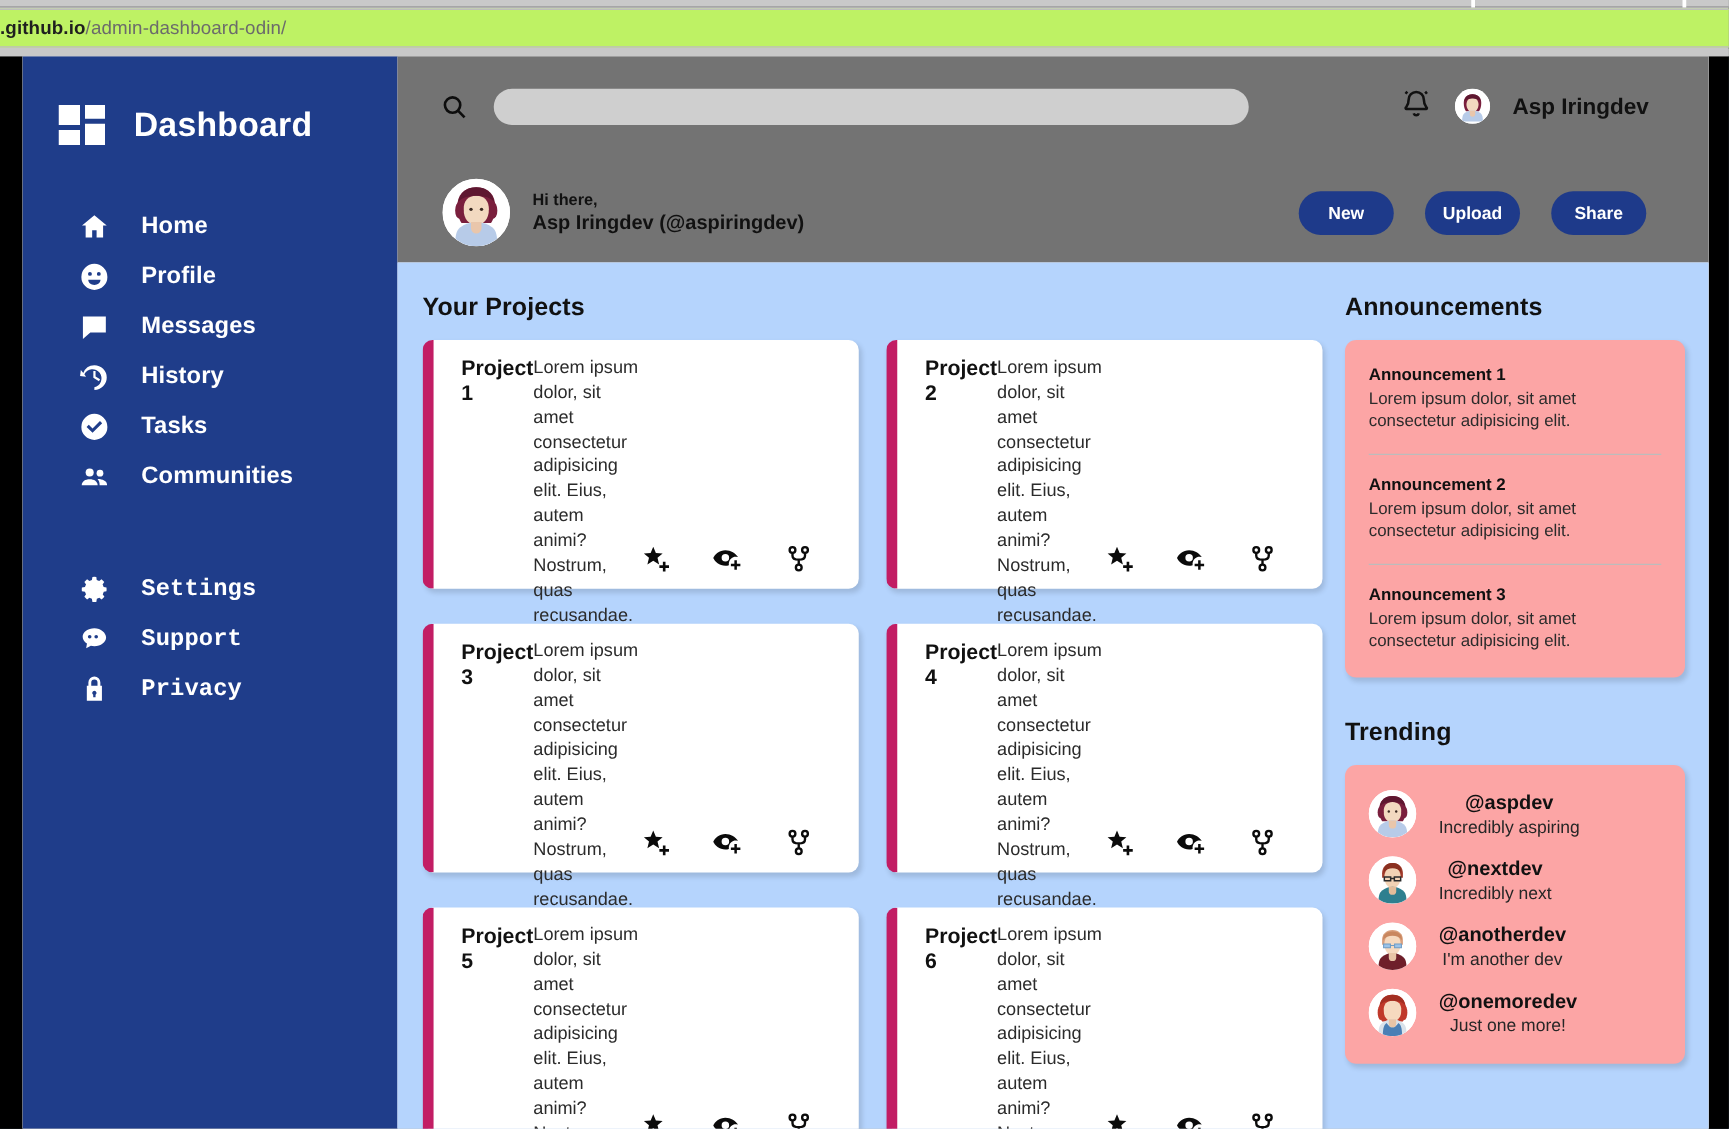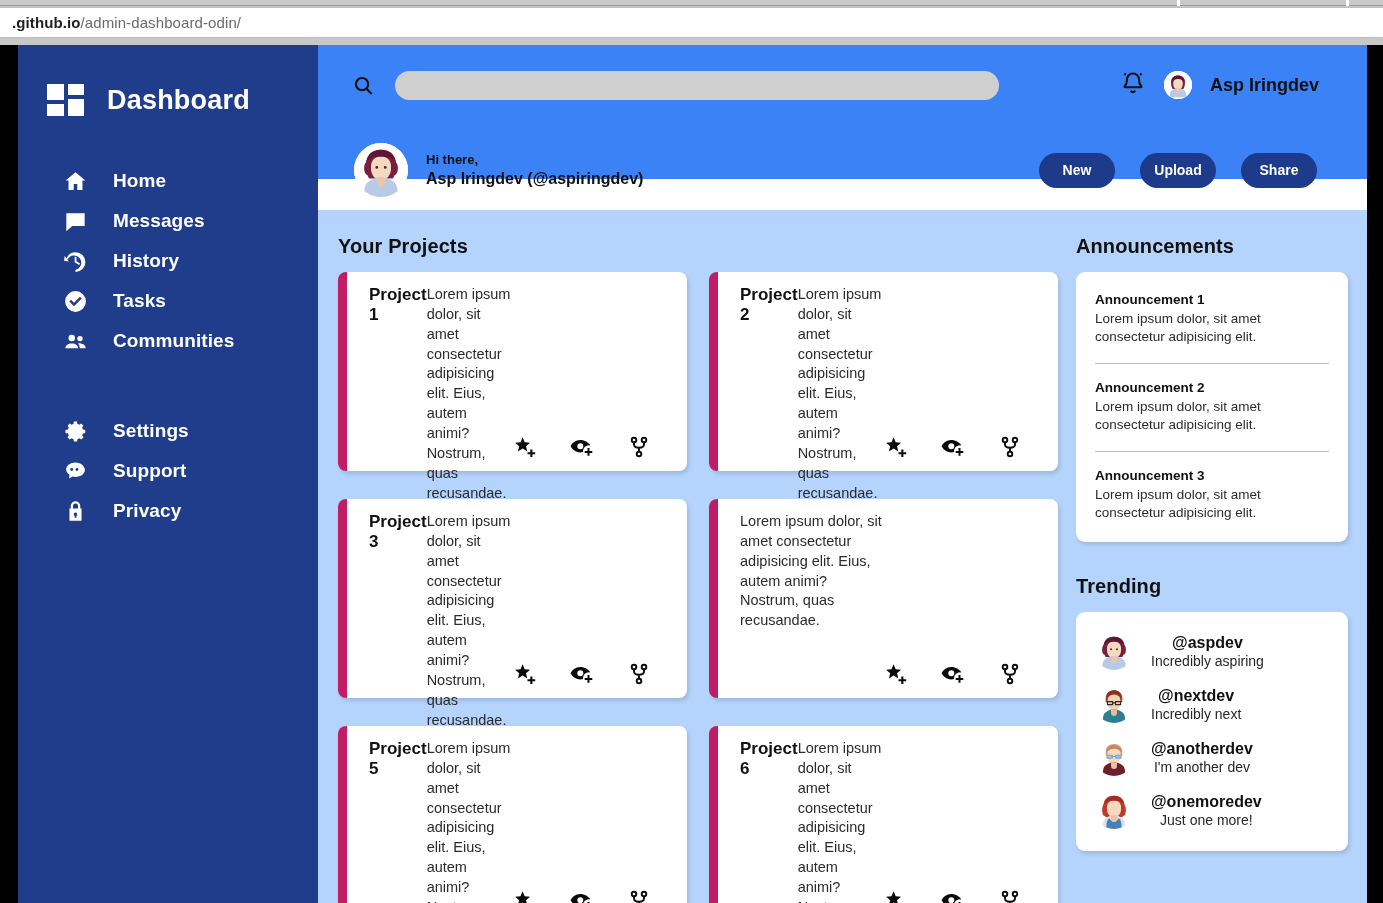--- a/index.html
+++ b/index.html
@@ -11,22 +11,22 @@
   }
 
   
   .browser-chrome { position: absolute; top: 0; left: 0; width: 1383px; height: 45px; background: #c8c8c8; }
   .chrome-topstrip { position: absolute; top: 0; left: 0; width: 1383px; height: 6px; background: #c9c9c9; }
   .chrome-topstrip .seam { position:absolute; top:5px; left:0; width:1383px; height:1px; background:#9a9a9a; }
   .chrome-tabgap1 { position:absolute; top:0; left:1177px; width:3px; height:6px; background:#ffffff; }
   .chrome-tabgap2 { position:absolute; top:0; left:1346px; width:3px; height:6px; background:#ffffff; }
   .urlbar {
     position: absolute; top: 7px; left: 0; width: 1383px; height: 31px;
-    background: #ffffff; border-top: 1px solid #bdbdbd; border-bottom: 1px solid #bdbdbd;
-    display: flex; align-items: center; padding-left: 12px;
+    background: #bef264; border-top: 1px solid #bdbdbd; border-bottom: 1px solid #bdbdbd;
+    display: flex; align-items: center; padding-left: 0px;
   }
   .url-text { font-size: 15px; letter-spacing: .1px; white-space: nowrap; }
   .url-domain { color: #1f1f1f; font-weight: bold; }
   .url-path { color: #6b6b6b; }
   .chrome-botstrip { position:absolute; top: 39px; left:0; width:1383px; height:6px; background:#c8c8c8; }
 
   
   .page { position: absolute; top: 45px; left: 18px; width: 1349px; height: 858px; background: #ffffff; overflow: hidden; }
 
   
@@ -37,31 +37,31 @@
   .logo-row { display: flex; align-items: center; gap: 18px; padding: 17px 0 0 29px; }
   .logo-mark { width: 42px; height: 36px; position: relative; flex: 0 0 auto; }
   .logo-mark i { position: absolute; background: #fff; display: block; }
   .logo-mark .a { left: 0;  top: 2px;  width: 17px; height: 16px; }
   .logo-mark .b { left: 21px; top: 2px; width: 16px; height: 11px; }
   .logo-mark .c { left: 0;  top: 22px; width: 17px; height: 12px; }
   .logo-mark .d { left: 21px; top: 17px; width: 16px; height: 17px; }
   .logo-title { font-size: 27px; font-weight: bold; letter-spacing: .2px; }
 
   .nav-group { margin-top: 43px; }
-  .nav-group.second { margin-top: 50px; }
+  .nav-group.second { margin-top: 50px; font-family: Liberation Mono, monospace; }
   .nav-item {
     display: flex; align-items: center; gap: 25px;
     height: 40px; padding-left: 44px; cursor: pointer;
   }
   .nav-item .ico { width: 26px; height: 26px; display: flex; align-items: center; justify-content: center; flex: 0 0 auto; }
   .nav-item .ico svg { width: 25px; height: 25px; fill: #fff; }
   .nav-label { font-size: 19px; font-weight: bold; letter-spacing: .1px; }
 
   
-  .header { position: absolute; top: 0; left: 300px; width: 1049px; height: 134px; background: #3b82f6; }
+  .header { position: absolute; top: 0; left: 300px; width: 1049px; height: 165px; background: #737373; }
   .header-top { display: flex; align-items: center; height: 80px; padding: 0 0 0 30px; }
   .search-ico { width: 30px; height: 30px; display:flex; align-items:center; justify-content:center; flex:0 0 auto;}
   .search-ico svg { width: 23px; height: 23px; stroke: #0d0d0d; fill: none; stroke-width: 2.2; }
   .search-input {
     margin-left: 17px; width: 604px; height: 29px; border-radius: 15px;
     background: #cfcfcf; border: none; outline: none; padding: 0 16px;
     font-family: "Liberation Sans", sans-serif; font-size: 14px; color: #333;
   }
   .header-right { margin-left: auto; display: flex; align-items: center; gap: 18px; padding-right: 48px; }
   .bell svg { width: 26px; height: 26px; fill: none; stroke: #111; stroke-width: 1.9; }
@@ -94,21 +94,21 @@
     display: flex; flex-direction: row;
   }
   .project-title { font-size: 17px; font-weight: bold; color: #111; margin-bottom: 4px; }
   .project-desc { font-size: 14.5px; line-height: 1.37; color: #2b2b2b; }
   .card-icons { margin-top: auto; display: flex; justify-content: flex-end; gap: 33px; padding-right: 8px; }
   .card-icons .ci { width: 24px; height: 24px; cursor: pointer; }
   .card-icons .ci svg { width: 24px; height: 24px; fill: #0b0b0b; }
 
   .side-col { width: 272px; }
   .panel-card {
-    background: #ffffff; border-radius: 9px; padding: 20px 19px;
+    background: #fca5a5; border-radius: 9px; padding: 20px 19px;
     box-shadow: 2px 3px 4px rgba(0,0,0,.13);
   }
   .ann-title { font-size: 13.5px; font-weight: bold; color: #111; margin-bottom: 3px; }
   .ann-body { font-size: 13.5px; line-height: 1.34; color: #2b2b2b; }
   .ann-sep { height: 1px; background: #bcbcbc; margin: 17px 0 16px 0; border: 0; }
 
   .trend-wrap { margin-top: 33px; }
   .trend-item { display: flex; align-items: center; gap: 18px; margin-bottom: 15px; text-align: center; }
   .trend-item:last-child { margin-bottom: 2px; }
   .trend-handle { font-size: 16px; font-weight: bold; color: #111; }
@@ -147,20 +147,28 @@
     </div>
 
     <div class="nav-group">
       <div class="nav-item">
         <span class="ico">
           <svg viewBox="0 0 24 24">
               <path d="M12 3 2.5 11h2.8v9.2h5V14.5h3.4v5.7h5V11h2.8z"></path>
             </svg>
         </span>
         <span class="nav-label">Home</span>
+      </div>
+      <div class="nav-item">
+        <span class="ico">
+          <svg viewBox="0 0 24 24">
+              <path d="M12 2a10 10 0 100 20 10 10 0 000-20zm-3.4 6.2a1.5 1.5 0 110 3 1.5 1.5 0 010-3zm6.8 0a1.5 1.5 0 110 3 1.5 1.5 0 010-3zM12 18.3c-2.6 0-4.7-1.8-4.7-4h9.4c0 2.2-2.1 4-4.7 4z"></path>
+            </svg>
+        </span>
+        <span class="nav-label">Profile</span>
       </div>
       <div class="nav-item">
         <span class="ico">
           <svg viewBox="0 0 24 24">
               <path d="M3.2 4h17.6v12.4H8.9L3.2 21.4z"></path>
             </svg>
         </span>
         <span class="nav-label">Messages</span>
       </div>
       <div class="nav-item">
@@ -342,20 +350,21 @@
             <span class="ci"><svg viewBox="0 0 24 24">
                   <circle cx="7" cy="5" r="2.3" fill="none" stroke="#0b0b0b" stroke-width="1.9"></circle>
                   <circle cx="17" cy="5" r="2.3" fill="none" stroke="#0b0b0b" stroke-width="1.9"></circle>
                   <circle cx="12" cy="19" r="2.3" fill="none" stroke="#0b0b0b" stroke-width="1.9"></circle>
                   <path d="M7 7.4v2.1c0 2.3 1.9 3.2 5 3.2s5-.9 5-3.2V7.4M12 12.7v3.9" fill="none" stroke="#0b0b0b" stroke-width="1.9"></path>
                 </svg></span>
           </div>
         </article>
 
         <article class="project-card">
+          <div class="project-title">Project 4</div>
           <div class="project-desc">Lorem ipsum dolor, sit amet consectetur adipisicing elit. Eius, autem animi? Nostrum, quas recusandae.</div>
           <div class="card-icons">
             <span class="ci"><svg viewBox="0 0 24 24">
                   <path d="M9.6 2.3l2.1 5 5.4.4-4.1 3.5 1.3 5.3-4.7-2.9-4.7 2.9 1.3-5.3L2.1 7.7l5.4-.4z"></path>
                   <path d="M17.3 14.4h2.1v2.8h2.8v2.1h-2.8v2.8h-2.1v-2.8h-2.8v-2.1h2.8z"></path>
                 </svg></span>
             <span class="ci"><svg viewBox="0 0 24 24">
                   <path d="M10.3 5.1C5.5 5.1 1.8 8.6.6 11.3c1.2 2.7 4.9 6.2 9.7 6.2 1 0 1.9-.1 2.8-.4a5.9 5.9 0 017.3-6.6C18.5 7.6 14.8 5.1 10.3 5.1zm0 9.1a3 3 0 110-6 3 3 0 010 6z"></path>
                   <path d="M17.5 13.1h2v2.8h2.8v2h-2.8v2.8h-2v-2.8h-2.8v-2h2.8z"></path>
                 </svg></span>

